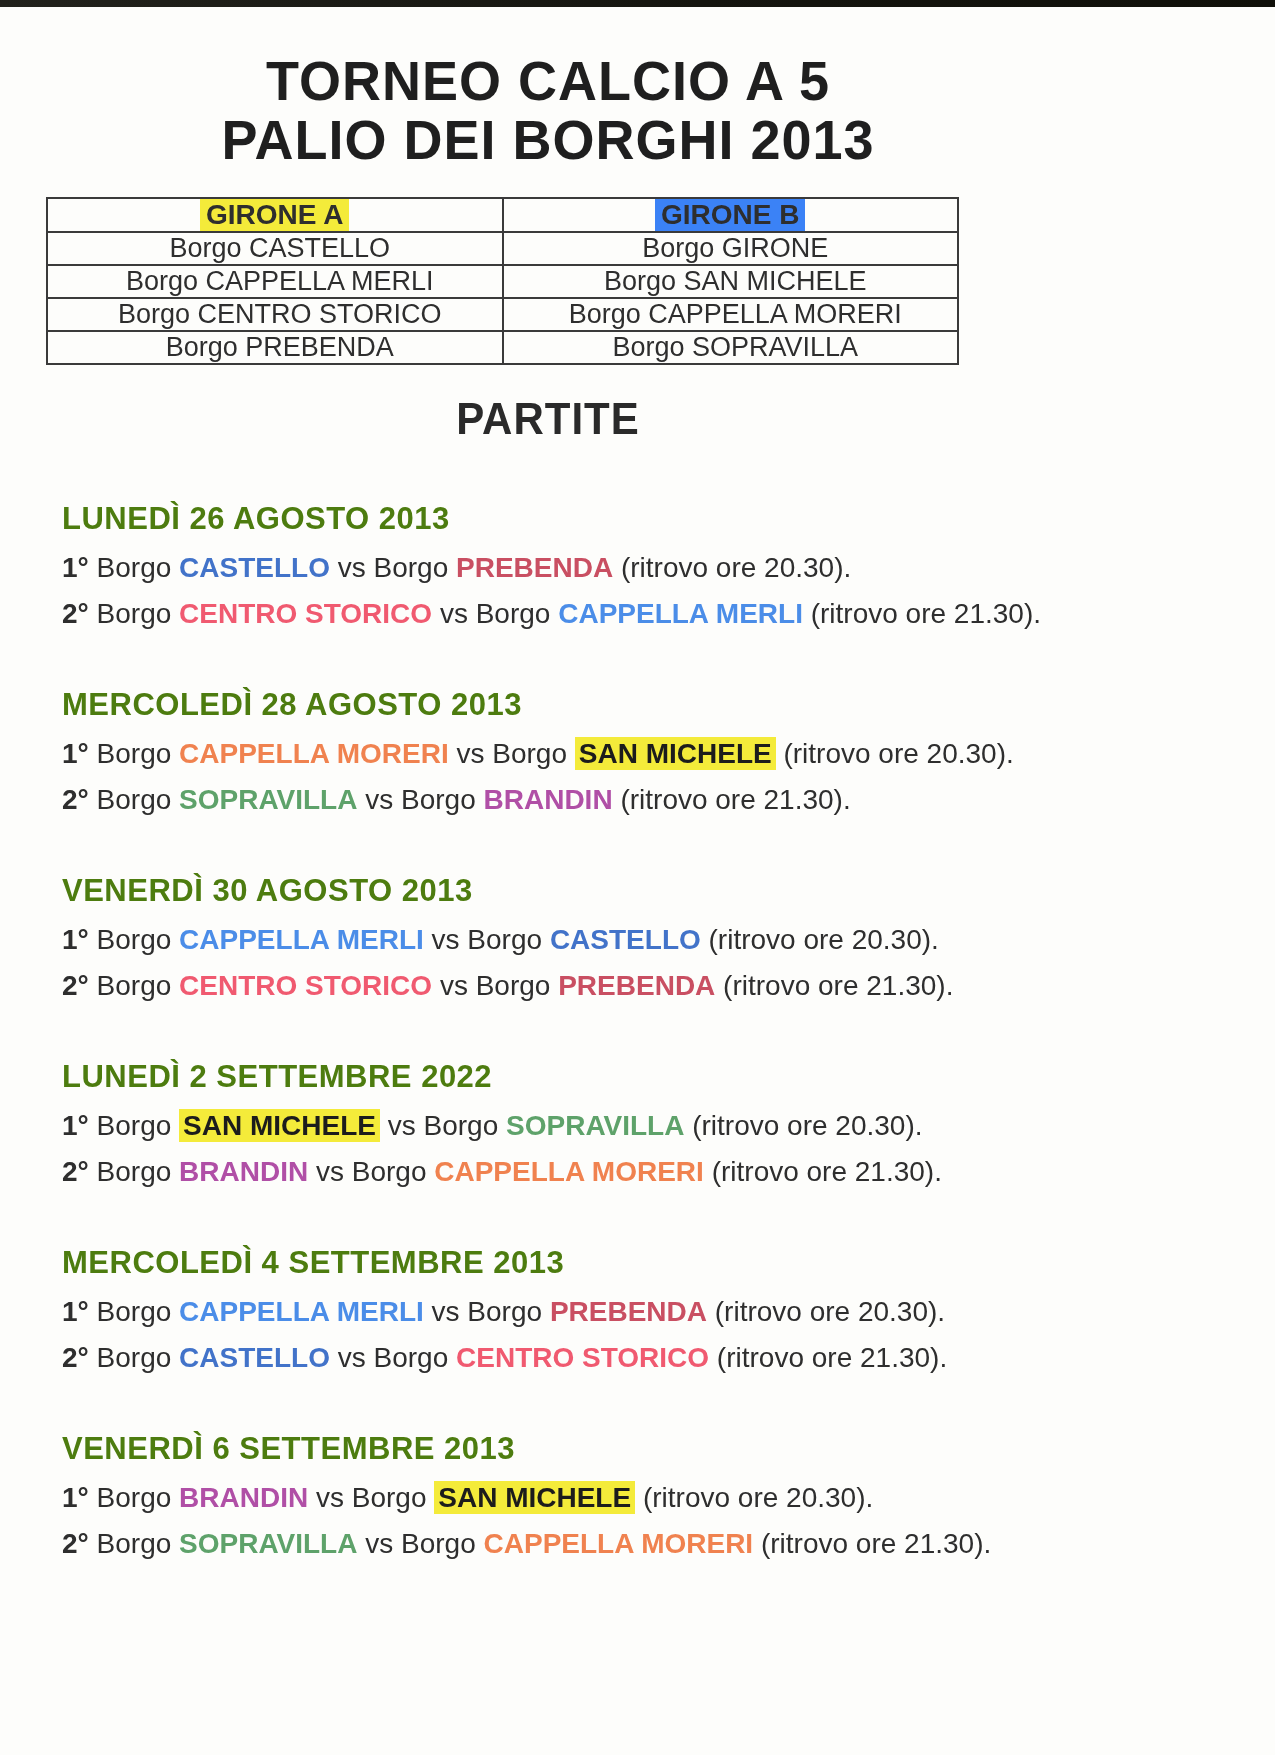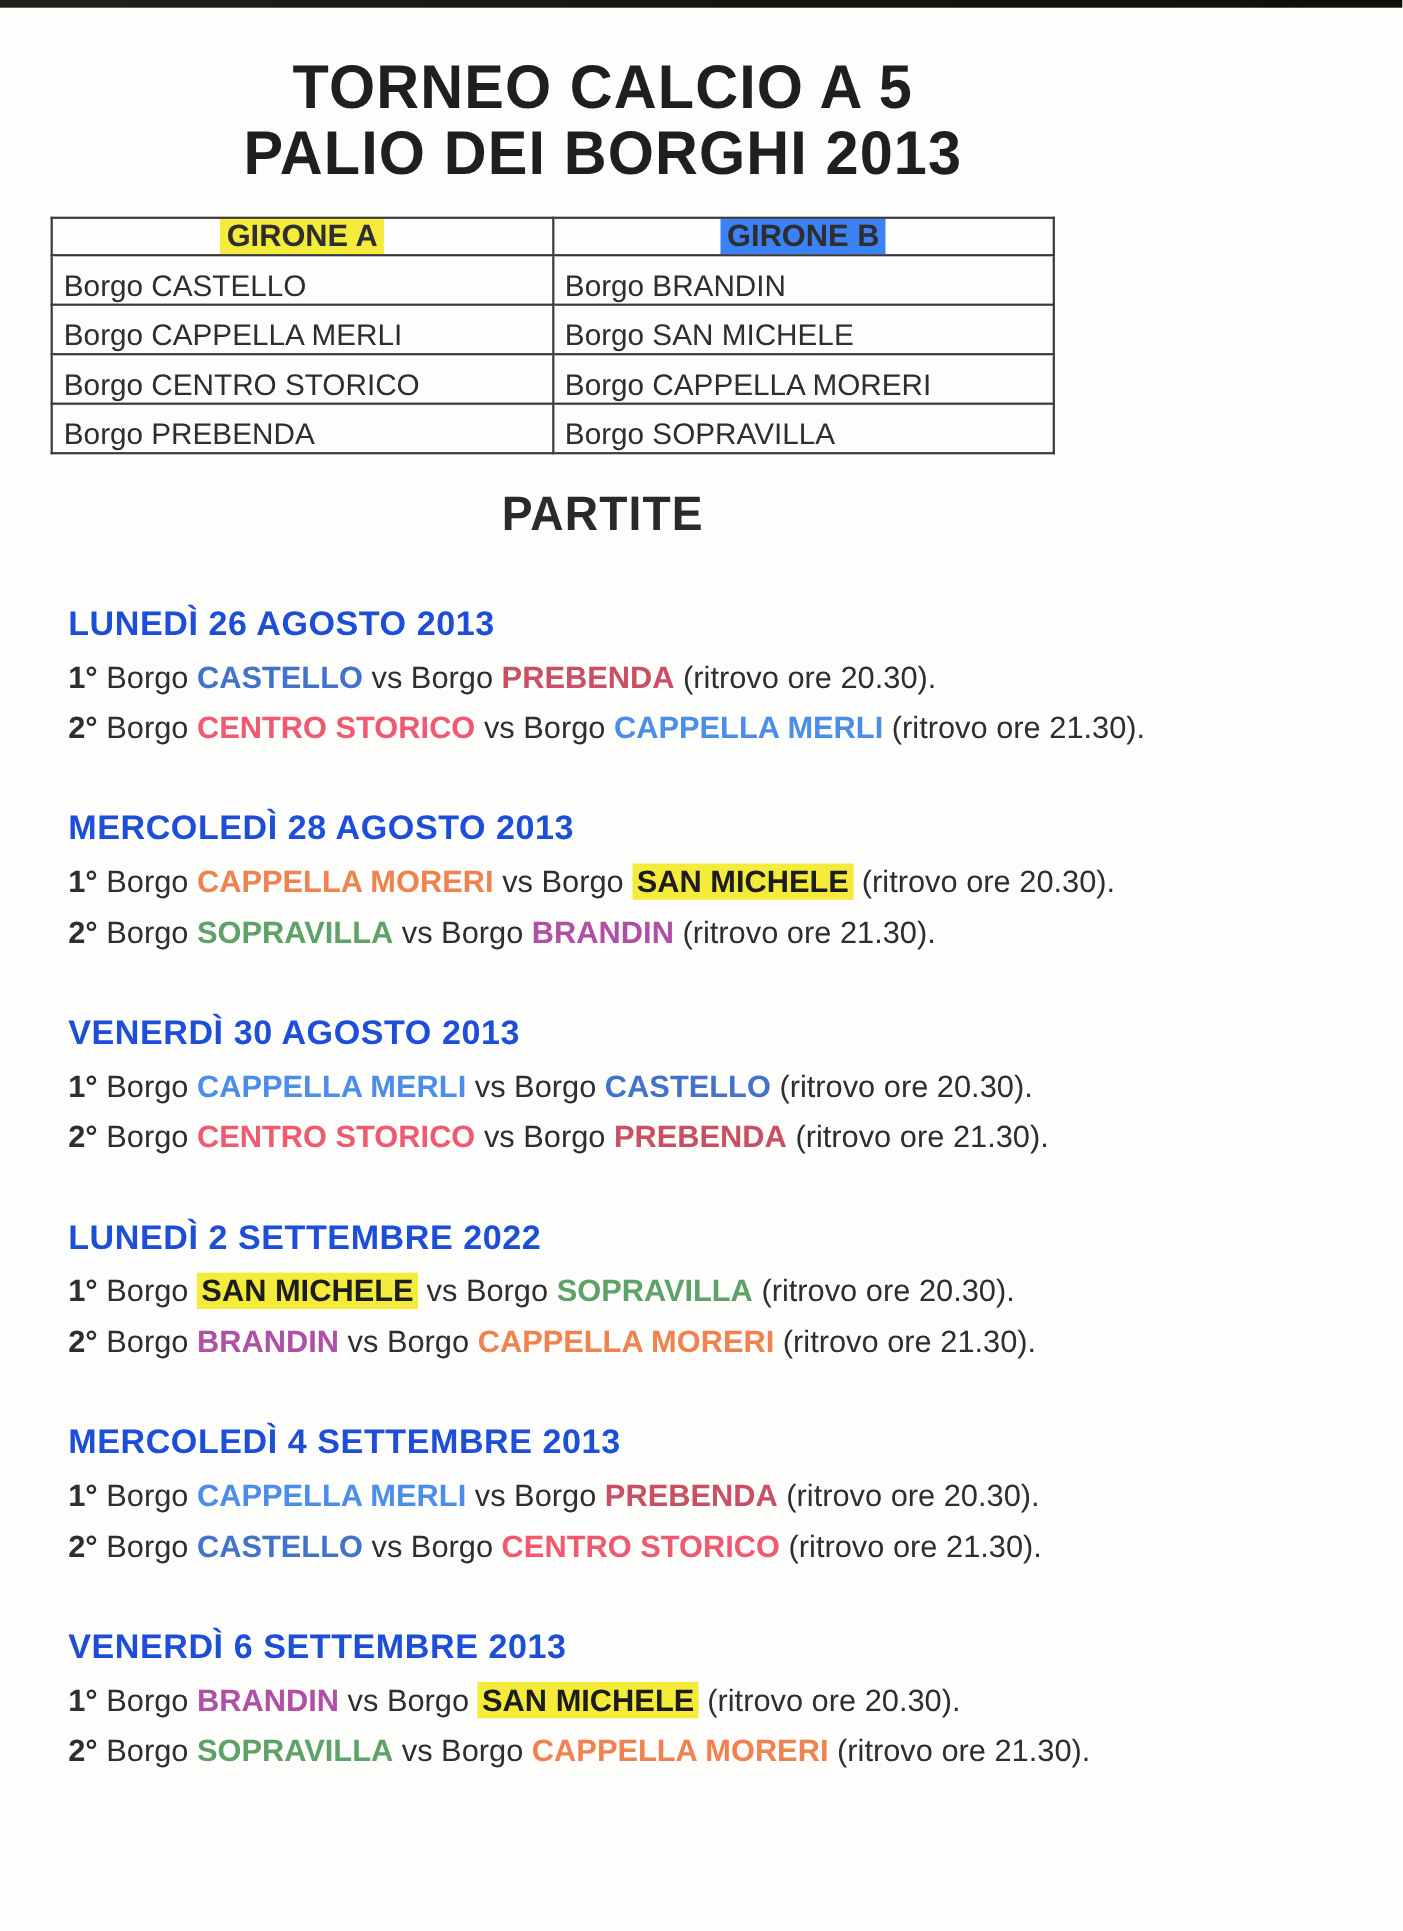--- a/index.html
+++ b/index.html
@@ -31,22 +31,22 @@
     margin:30px 0 0 46px;
     width:913px;
     border-collapse:collapse;
     table-layout:fixed;
   }
   table.groups th, table.groups td{
     border:2px solid #3a3a3a;
     height:30px;
     font-size:27px;
     font-weight:normal;
-    padding:12px 0 0 10px;
-    text-align:left;
+    padding:0 0 0 10px;
+    text-align:center;
     white-space:nowrap;
     overflow:hidden;
   }
   table.groups th{
     text-align:center;
     padding:0;
     height:32px;
   }
   table.groups th .hl{
     font-weight:bold;
@@ -64,21 +64,21 @@
   .matchdays{
     margin-left:62px;
   }
   .matchday{
     margin-top:58px;
   }
   .matchday-date{
     margin:0;
     font-size:31px;
     font-weight:bold;
-    color:#1d4ed8;
+    color:#4d7c0f;
     letter-spacing:0.5px;
   }
   .match-line{
     margin:15px 0 0 0;
     font-size:28px;
     line-height:31px;
     white-space:nowrap;
   }
   .ord{font-weight:bold;}
   .team{font-weight:bold;}
@@ -105,21 +105,21 @@
           <span class="hl" style="background: rgb(244, 235, 58);">GIRONE A</span>
         </th>
         <th>
           <span class="hl" style="background: #3b82f6;">GIRONE B</span>
         </th>
       </tr>
     </thead>
     <tbody>
         <tr>
           <td>Borgo CASTELLO</td>
-          <td>Borgo BRANDIN</td>
+          <td>Borgo GIRONE</td>
         </tr>
         <tr>
           <td>Borgo CAPPELLA MERLI</td>
           <td>Borgo SAN MICHELE</td>
         </tr>
         <tr>
           <td>Borgo CENTRO STORICO</td>
           <td>Borgo CAPPELLA MORERI</td>
         </tr>
         <tr>

